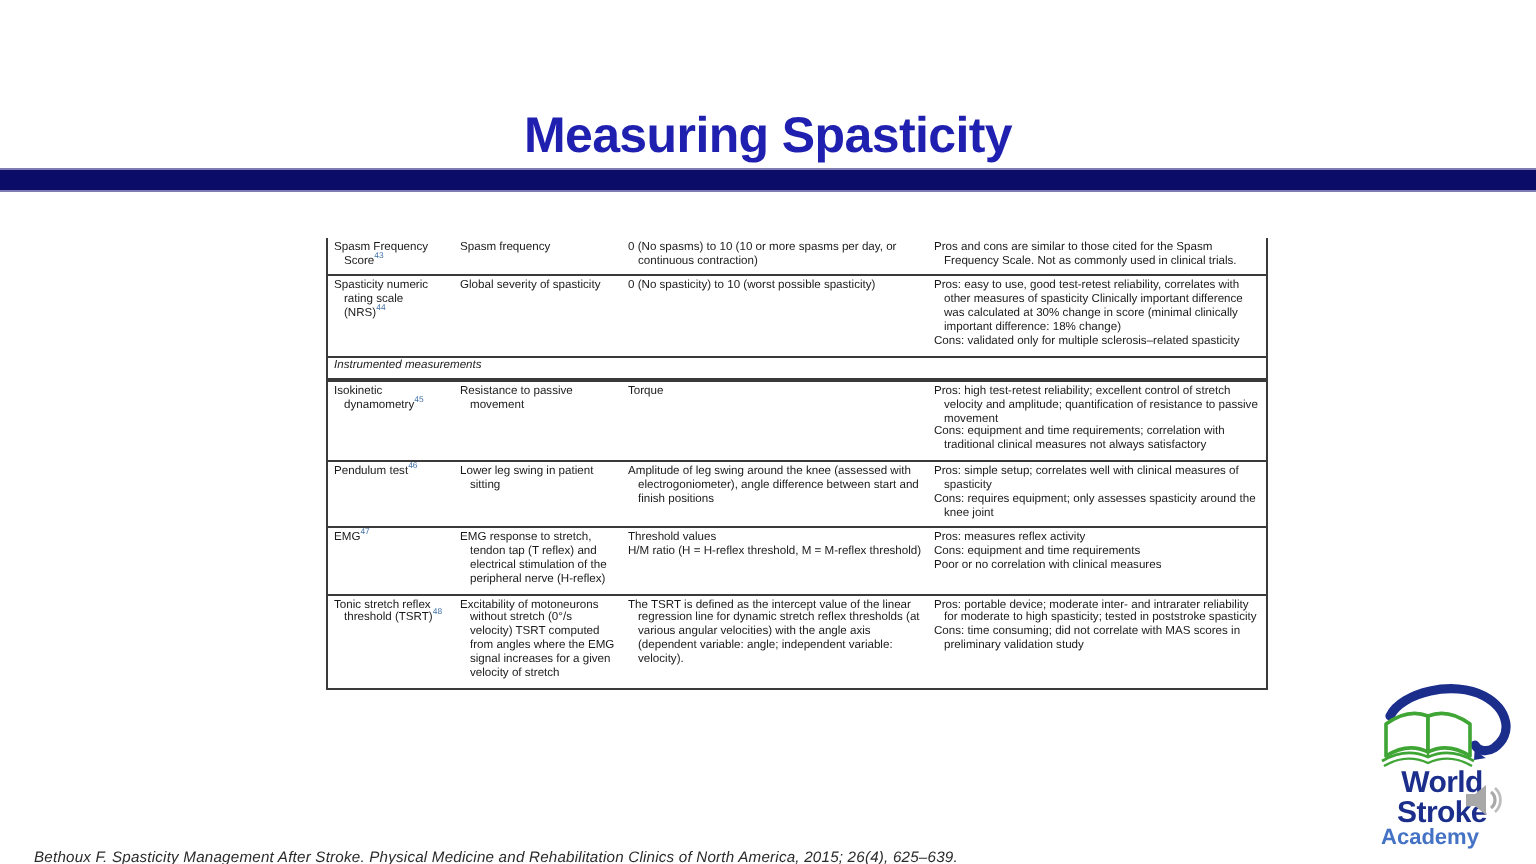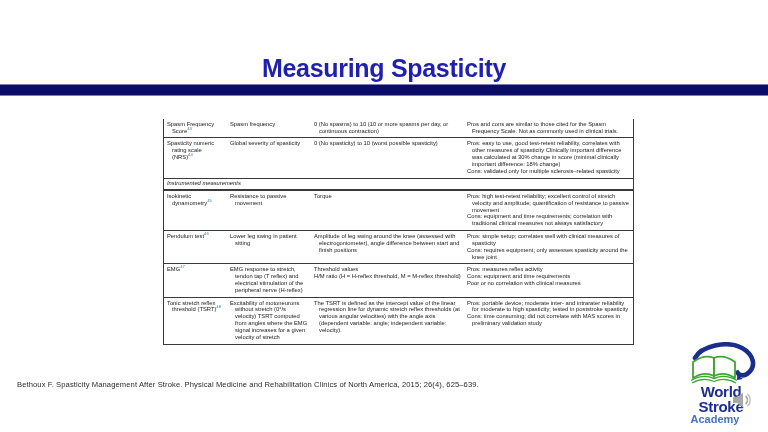--- a/index.html
+++ b/index.html
@@ -30,21 +30,21 @@
   .trow{display:grid;grid-template-columns:64px 84px 153px 170px;border-top:1px solid var(--border_dark);}
   .trow:first-child{border-top:none;}
   .section-row{border-top:1.4px solid var(--border_dark);border-bottom:1px solid var(--border_dark);
     font-style:italic;padding:1.5px 2px 1.5px 3px;}
   .cell{padding:2px 4px 2.5px 2px;}
   .cell:first-child{padding-left:3px;}
   .para{margin:0;padding-left:5px;text-indent:-5px;}
   sup.ref{font-size:4.2px;color:var(--ref_blue);vertical-align:super;line-height:0;}
   
   .citation{
-    position:absolute;left:17px;top:380px;font-size:7.6px;color:#2b2b2b;letter-spacing:0.1px;
+    position:absolute;left:17px;top:424px;font-size:7.6px;color:#2b2b2b;letter-spacing:0.1px;font-style:italic;
   }
   
   .logo{position:absolute;right:3px;bottom:6px;width:88px;text-align:center;}
   .logo-graphic{display:block;margin:0 auto;}
   .logo-line1{font-size:15px;font-weight:700;color:var(--logo_navy);letter-spacing:-0.3px;line-height:1.0;}
   .logo-line2{font-size:11px;font-weight:700;color:var(--logo_blue);line-height:1.05;padding-right:12px;}
   .speaker{position:absolute;right:13px;bottom:17px;}
 </style>
 </head>
 <body>

